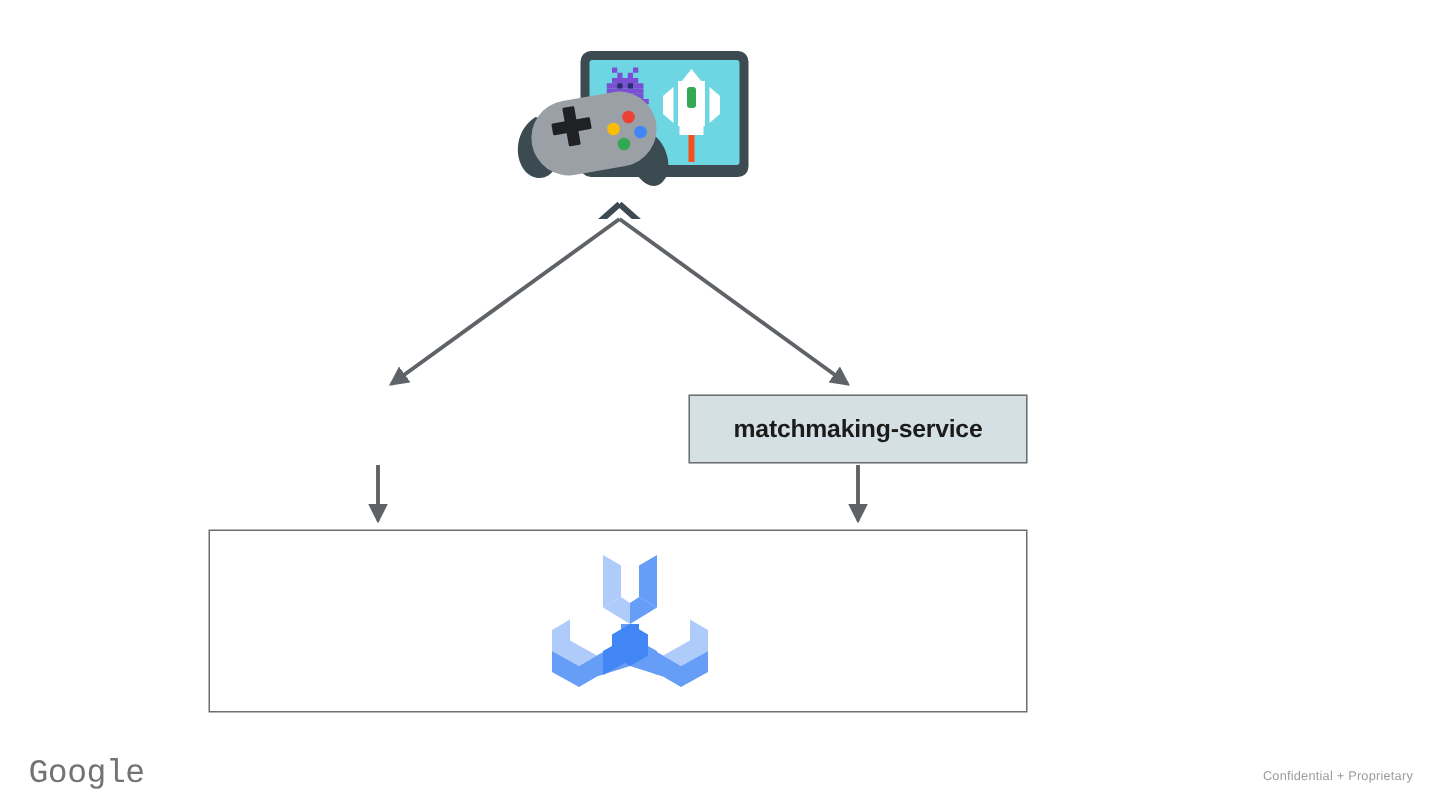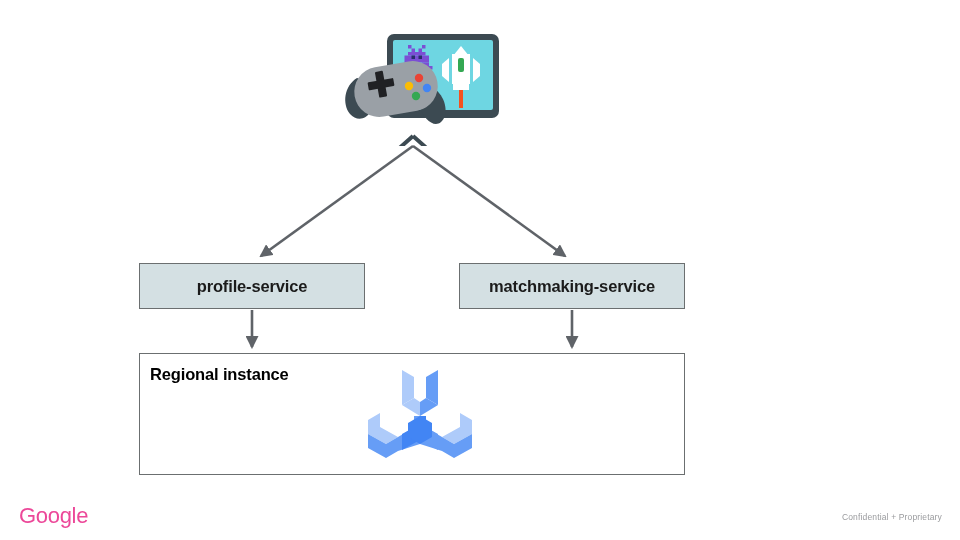--- a/index.html
+++ b/index.html
@@ -101,22 +101,22 @@
     width: 116px;
     height: 106px;
   }
 
   
   #footer-google-logo {
     position: absolute;
     left: 19px;
     top: 505px;
     font-size: 22px;
-    color: #ec4899;
-    font-family: Liberation Sans, sans-serif;
+    color: #737373;
+    font-family: Liberation Mono, monospace;
     letter-spacing: -0.3px;
     line-height: 1;
   }
   #footer-confidential {
     position: absolute;
     right: 18px;
     top: 513px;
     font-size: 8.5px;
     color: #9a9b9e;
     letter-spacing: 0.15px;
@@ -200,30 +200,26 @@
 
       <g>
         <circle cx="79" cy="50" r="4.2" fill="#ea4335"></circle>
         <circle cx="69" cy="58" r="4.2" fill="#fbbc04"></circle>
         <circle cx="87" cy="60" r="4.2" fill="#4285f4"></circle>
         <circle cx="76" cy="68" r="4.2" fill="#34a853"></circle>
       </g>
     </g>
   </svg>
 
-  <div class="service-box" id="box-profile-service">
-    <span class="svc-label">profile-service</span>
-  </div>
 
   <div class="service-box" id="box-matchmaking-service">
     <span class="svc-label">matchmaking-service</span>
   </div>
 
   <div id="box-regional-instance">
-    <div id="regional-instance-title">Regional instance</div>
 
     <svg id="cluster-icon" viewBox="0 0 116 106" width="116" height="106">
 
       <g>
         <path fill="#aecbfa" d="M40 6 L52 13 L52 34 L40 41 L40 6 Z"></path>
         <path fill="#aecbfa" d="M40 41 L52 34 L58 38 L58 52 L40 41 Z"></path>
         <path fill="#669df6" d="M76 6 L64 13 L64 34 L76 41 L76 6 Z"></path>
         <path fill="#669df6" d="M76 41 L64 34 L58 38 L58 52 L76 41 Z"></path>
         <path fill="#669df6" d="M52 52 L64 52 L64 72 L58 76 L52 72 Z"></path>
         <path fill="#4285f4" d="M58 52 L64 52 L64 72 L58 76 Z"></path>

